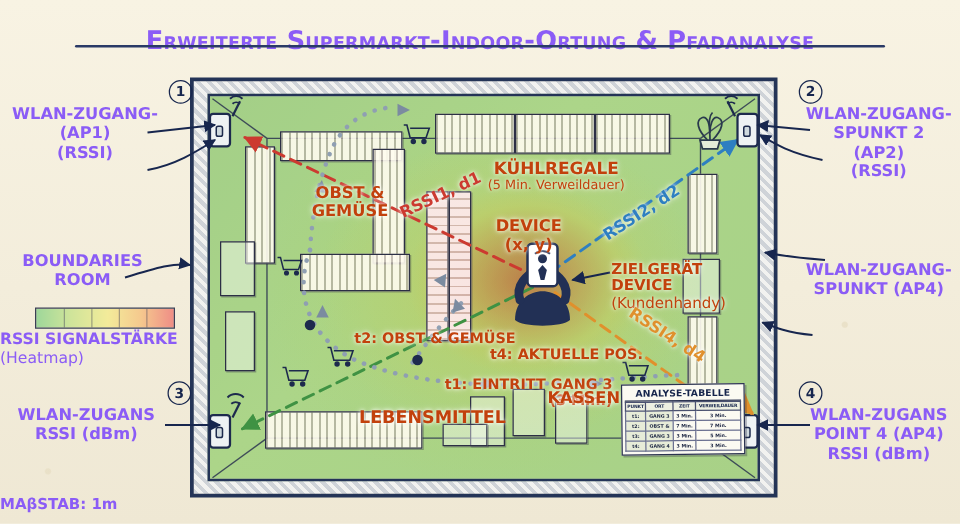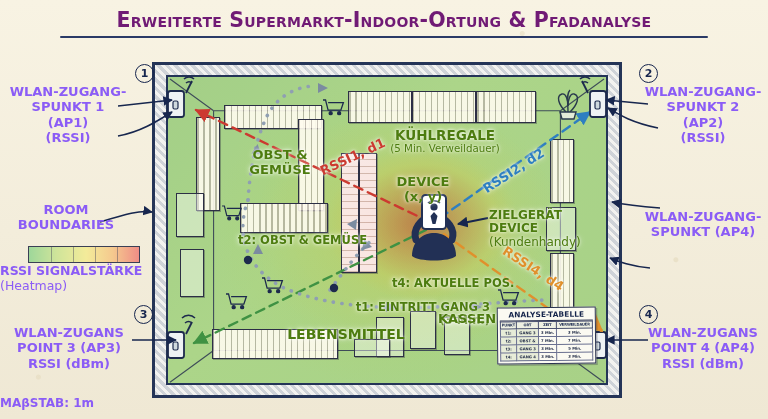--- a/index.html
+++ b/index.html
@@ -17,23 +17,23 @@
       radial-gradient(circle at 12% 22%, rgba(214,200,160,.35) 0 2px, transparent 3px),
       radial-gradient(circle at 68% 8%, rgba(214,200,160,.30) 0 2px, transparent 3px),
       radial-gradient(circle at 38% 78%, rgba(214,200,160,.28) 0 2px, transparent 3px),
       radial-gradient(circle at 88% 62%, rgba(214,200,160,.30) 0 2px, transparent 3px),
       radial-gradient(circle at 5% 90%, rgba(214,200,160,.25) 0 2px, transparent 3px),
       linear-gradient(180deg,#f8f3e3 0%,#f3eddb 55%,#efe8d4 100%);
     pointer-events:none;
   }
   
   #title{
-    position:absolute;left:0;top:8px;width:768px;text-align:center;
+    position:absolute;left:0;top:20px;width:768px;text-align:center;
     font-size:20.5px;font-weight:700;letter-spacing:.2px;
-    color:#701a75;font-variant:small-caps;
+    color:#8b5cf6;font-variant:small-caps;
     white-space:nowrap;
   }
   #title-rule{
     position:absolute;left:60px;top:36px;width:648px;height:2px;
     background:#2a3a66;border-radius:2px;
   }
   
   #plan{
     position:absolute;left:152px;top:62px;width:470px;height:336px;
   }
@@ -80,21 +80,21 @@
   .fx.plain{
     background:rgba(255,255,255,.42);
   }
   .fx.pink{
     background:
       repeating-linear-gradient(0deg, rgba(140,70,90,.25) 0 1.4px, rgba(255,235,238,.72) 1.4px 7px),
       rgba(250,225,228,.75);
   }
   
   .plabel{
-    position:absolute;color:#4d7c0f;font-weight:700;text-align:center;
+    position:absolute;color:#c2410c;font-weight:700;text-align:center;
     line-height:1.12;text-shadow:0 0 3px rgba(255,255,255,.85),0 0 6px rgba(255,255,255,.7);
     white-space:nowrap;pointer-events:none;
   }
   .plabel .sub{display:block;font-weight:400;font-size:.76em;}
   
   .side{
     position:absolute;color:#8b5cf6;font-weight:700;line-height:1.18;
     font-size:13px;
   }
   .num-badge{
@@ -363,21 +363,21 @@
     <span>DEVICE</span><br>
     <span>(x, y)</span>
   </div>
 
   <div class="plabel" style="left:489px;top:209px;width:120px;font-size:12px;text-align:left;">
     <span>ZIELGERÄT</span><br>
     <span>DEVICE</span><br>
     <span style="font-weight:400;font-size:12px">(Kundenhandy)</span>
   </div>
 
-  <div class="plabel" style="left:238px;top:234px;width:220px;font-size:11.5px;text-align:left;">
+  <div class="plabel" style="left:238px;top:264px;width:220px;font-size:11.5px;text-align:center;">
     <span>t2: OBST &amp; GEMÜSE</span><br>
   </div>
 
   <div class="plabel" style="left:320px;top:301px;width:170px;font-size:11.5px;text-align:right;">
     <span>t1: EINTRITT GANG 3</span><br>
     <span style="margin-left:38px;display:inline-block">(3 Min.)</span>
   </div>
 
   <div class="plabel" style="left:392px;top:277px;width:130px;font-size:11.5px;text-align:left;">t4: AKTUELLE POS.</div>
 
@@ -426,45 +426,43 @@
           <td>3 Min.</td>
           <td>3 Min.</td>
         </tr>
       </tbody>
     </table>
   </div>
 
   <div class="num-badge" style="left:135px;top:64px;">1</div>
   <div class="side" style="left:6px;top:84px;width:124px;text-align:center;">
     <div>WLAN-ZUGANG-</div>
-    <div>SPUNKT 1</div>
     <div>(AP1)</div>
     <div>(RSSI)</div>
   </div>
 
   <div class="side" style="left:8px;top:202px;width:116px;text-align:center;">
+    <div>BOUNDARIES</div>
     <div>ROOM</div>
-    <div>BOUNDARIES</div>
   </div>
 
   <div id="legend-bar">
     <div class="legend-tick" style="left:22px;"></div>
     <div class="legend-tick" style="left:44px;"></div>
     <div class="legend-tick" style="left:66px;"></div>
     <div class="legend-tick" style="left:88px;"></div>
   </div>
   <div class="side" style="left:0px;top:264px;width:160px;font-size:12.5px;">
     <div>RSSI SIGNALSTÄRKE</div>
     <div style="font-weight:400">(Heatmap)</div>
   </div>
 
   <div class="num-badge" style="left:134px;top:305px;">3</div>
   <div class="side" style="left:6px;top:325px;width:126px;text-align:center;">
     <div>WLAN-ZUGANS</div>
-    <div>POINT 3 (AP3)</div>
     <div>RSSI (dBm)</div>
   </div>
 
   <div class="side" style="left:0;top:396px;font-size:12px;">MAβSTAB: 1m</div>
 
   <div class="num-badge" style="left:639px;top:64px;">2</div>
   <div class="side" style="left:640px;top:84px;width:126px;text-align:center;">
     <div>WLAN-ZUGANG-</div>
     <div>SPUNKT 2</div>
     <div>(AP2)</div>

